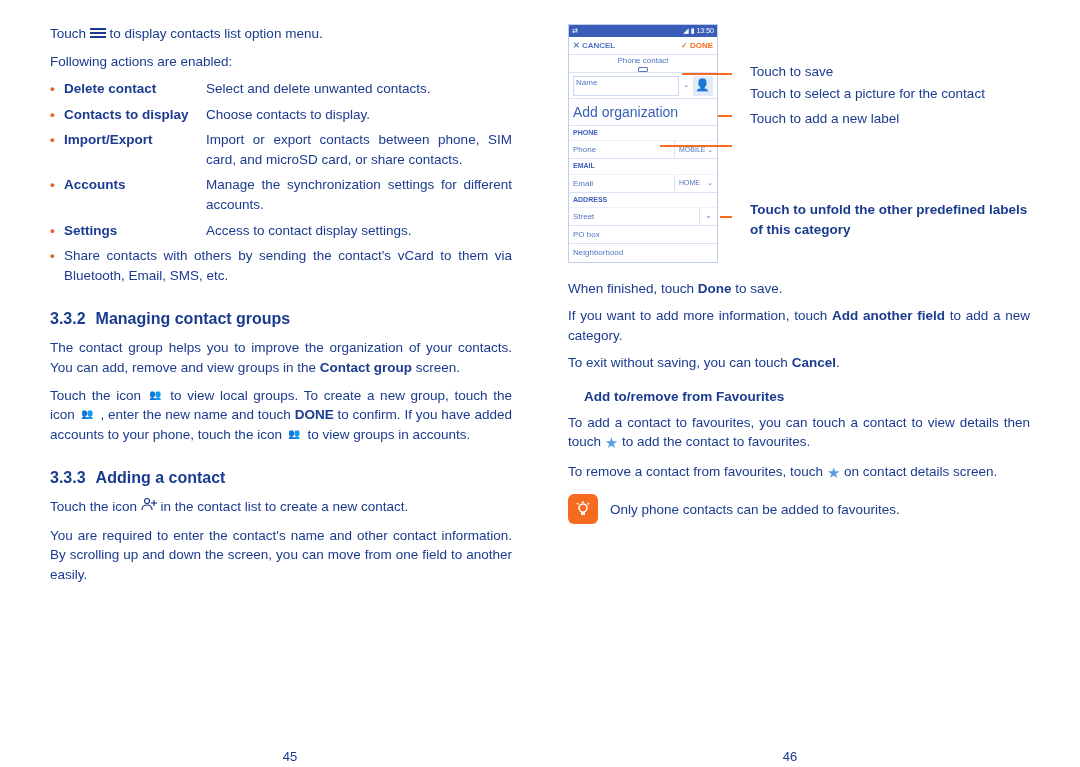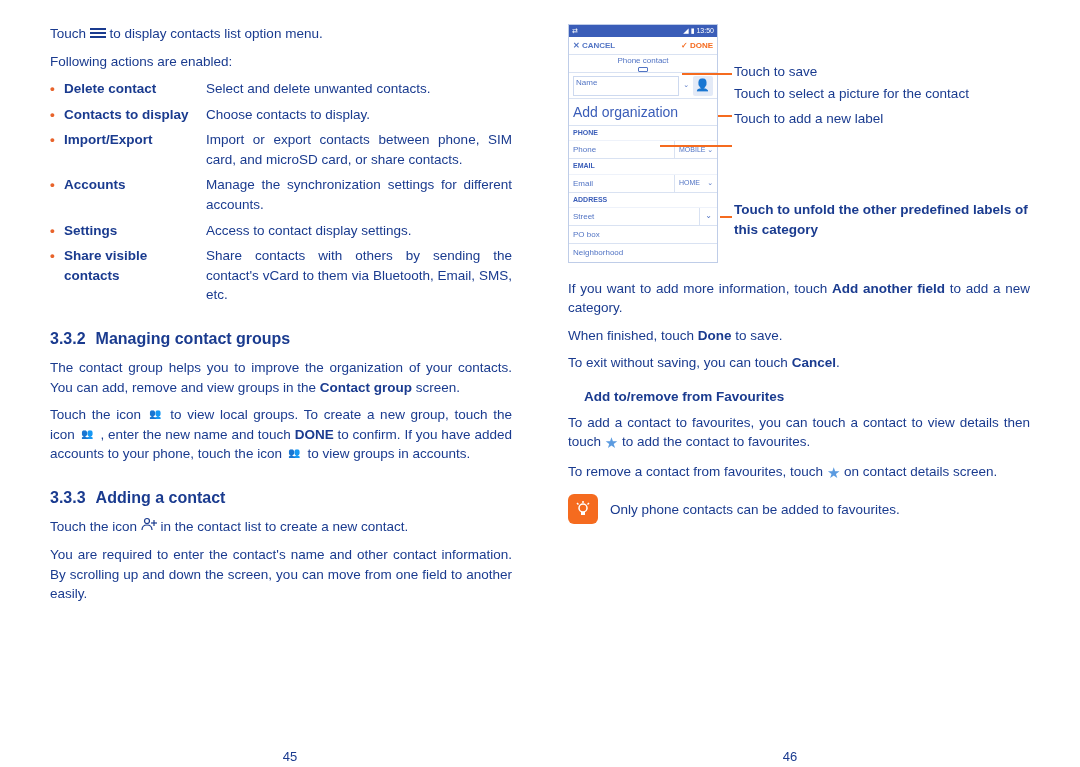--- a/index.html
+++ b/index.html
@@ -99,21 +99,21 @@
     background: #f56b1f;
     border-radius: 6px;
     display: flex; align-items:center; justify-content:center;
     flex-shrink: 0;
     color: #fff;
     font-size: 18px;
   }
   
   .mock-wrap {
     display: flex;
-    gap: 16px;
+    gap: 32px;
     margin-bottom: 16px;
   }
   .phone {
     width: 150px;
     border: 1px solid #bfcde8;
     font-size: 8px;
     color: #5274c4;
     background: #fff;
     flex-shrink: 0;
   }
@@ -214,21 +214,20 @@
       <div class="bullet-term">Accounts</div>
       <div class="bullet-desc">Manage the synchronization settings for different accounts.</div>
     </div>
     <div class="bullet-row">
       <div class="bullet-dot">•</div>
       <div class="bullet-term">Settings</div>
       <div class="bullet-desc">Access to contact display settings.</div>
     </div>
     <div class="bullet-row">
       <div class="bullet-dot">•</div>
-      <div class="bullet-term">Share visible contacts</div>
       <div class="bullet-desc">Share contacts with others by sending the contact's vCard to them via Bluetooth, Email, SMS, etc.</div>
     </div>
   </div>
 
   <div class="h2">
     <span>3.3.2</span>
     <span>Managing contact groups</span>
   </div>
 
   <p class="para">
@@ -323,26 +322,26 @@
       <div class="callout" style="top:85px;">Touch to add a new label</div>
       <div class="callout" style="top:176px; max-width:300px;font-weight:bold;">Touch to unfold the other predefined labels of this category</div>
     </div>
   </div>
 
   <div class="line-orange" style="top:49px; left:142px; width:50px;"></div>
   <div class="line-orange" style="top:91px; left:178px; width:14px;"></div>
   <div class="line-orange" style="top:121px; left:120px; width:72px;"></div>
   <div class="line-orange" style="top:192px; left:180px; width:12px;"></div>
 
-  <p class="para">
-    <span>If you want to add more information, touch </span><span class="b">Add another field</span><span> to add a new category.</span>
-  </p>
-
   <p class="para para-left">
     <span>When finished, touch </span><span class="b">Done</span><span> to save.</span>
+  </p>
+
+  <p class="para">
+    <span>If you want to add more information, touch </span><span class="b">Add another field</span><span> to add a new category.</span>
   </p>
 
   <p class="para para-left">
     <span>To exit without saving, you can touch </span><span class="b">Cancel</span><span>.</span>
   </p>
 
   <div class="h3">Add to/remove from Favourites</div>
 
   <p class="para">
     <span>To add a contact to favourites, you can touch a contact to view details then touch </span>

